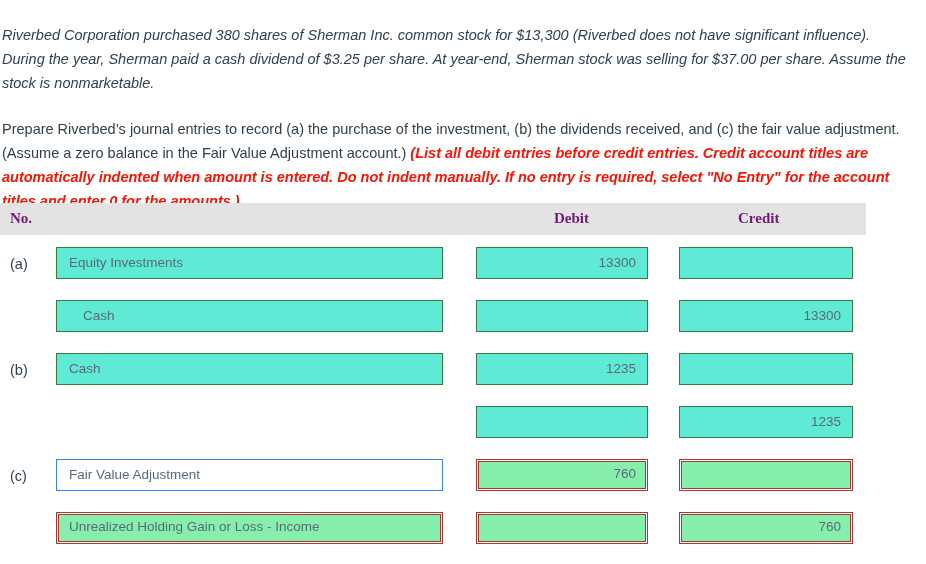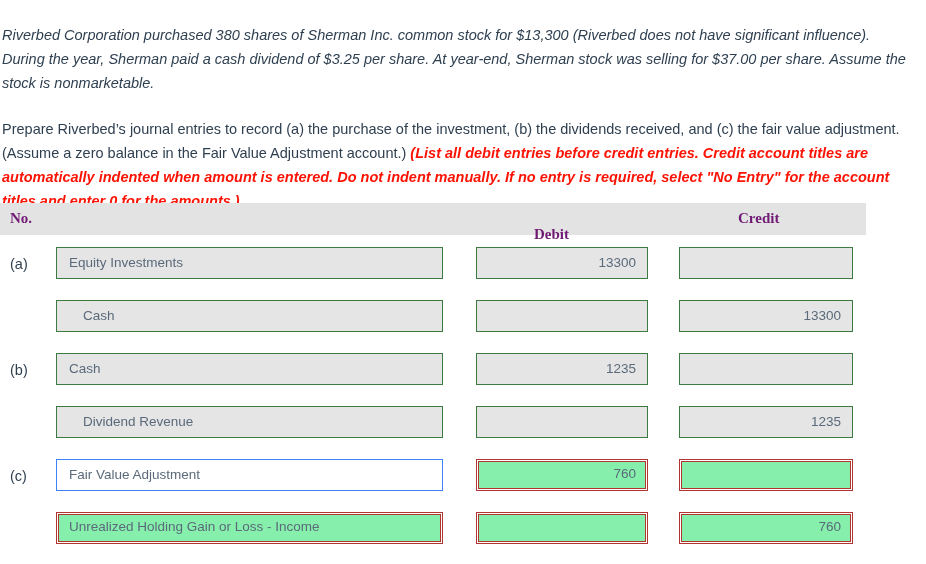--- a/index.html
+++ b/index.html
@@ -50,21 +50,21 @@
     position: absolute;
     top: 7px;
     font-weight: bold;
     font-size: 15px;
     color: #701a75;
     white-space: nowrap;
     font-family: Liberation Serif, serif;
   }
   .h-no      { left: 10px; }
   .h-account { left: 55px; }
-  .h-debit   { left: 534px; margin-top: 16px; }
+  .h-debit   { left: 554px; }
   .h-credit  { left: 738px; }
 
   .rows { position: relative; padding-top: 9px; }
 
   .jrow {
     position: relative;
     height: 53px;
   }
 
   .rowlabel {
@@ -78,21 +78,21 @@
 
   
   .fld {
     position: absolute;
     top: 3px;
     height: 32px;
     box-sizing: border-box;
     font-size: 13.5px;
     color: #5a6a7a;
     line-height: 30px;
-    background: #e5e5e5;
+    background: #5eead4;
     border: 1px solid #3d7a42;
     white-space: nowrap;
     overflow: hidden;
   }
   .fld.account { left: 56px;  width: 387px; padding-left: 12px; text-align: left; }
   .fld.account.indent { padding-left: 26px; }
   .fld.debit   { left: 476px; width: 172px; padding-right: 11px; text-align: right; }
   .fld.credit  { left: 679px; width: 174px; padding-right: 11px; text-align: right; }
 
   
@@ -167,23 +167,20 @@
         </div>
         <div class="fld debit">
           <span class="fld-text">1235</span>
         </div>
         <div class="fld credit">
           <span class="fld-text"></span>
         </div>
       </div>
       <div class="jrow">
         <div class="rowlabel"></div>
-        <div class="fld account indent">
-          <span class="fld-text">Dividend Revenue</span>
-        </div>
         <div class="fld debit">
           <span class="fld-text"></span>
         </div>
         <div class="fld credit">
           <span class="fld-text">1235</span>
         </div>
       </div>
       <div class="jrow">
         <div class="rowlabel">(c)</div>
         <div class="fld account plain">

